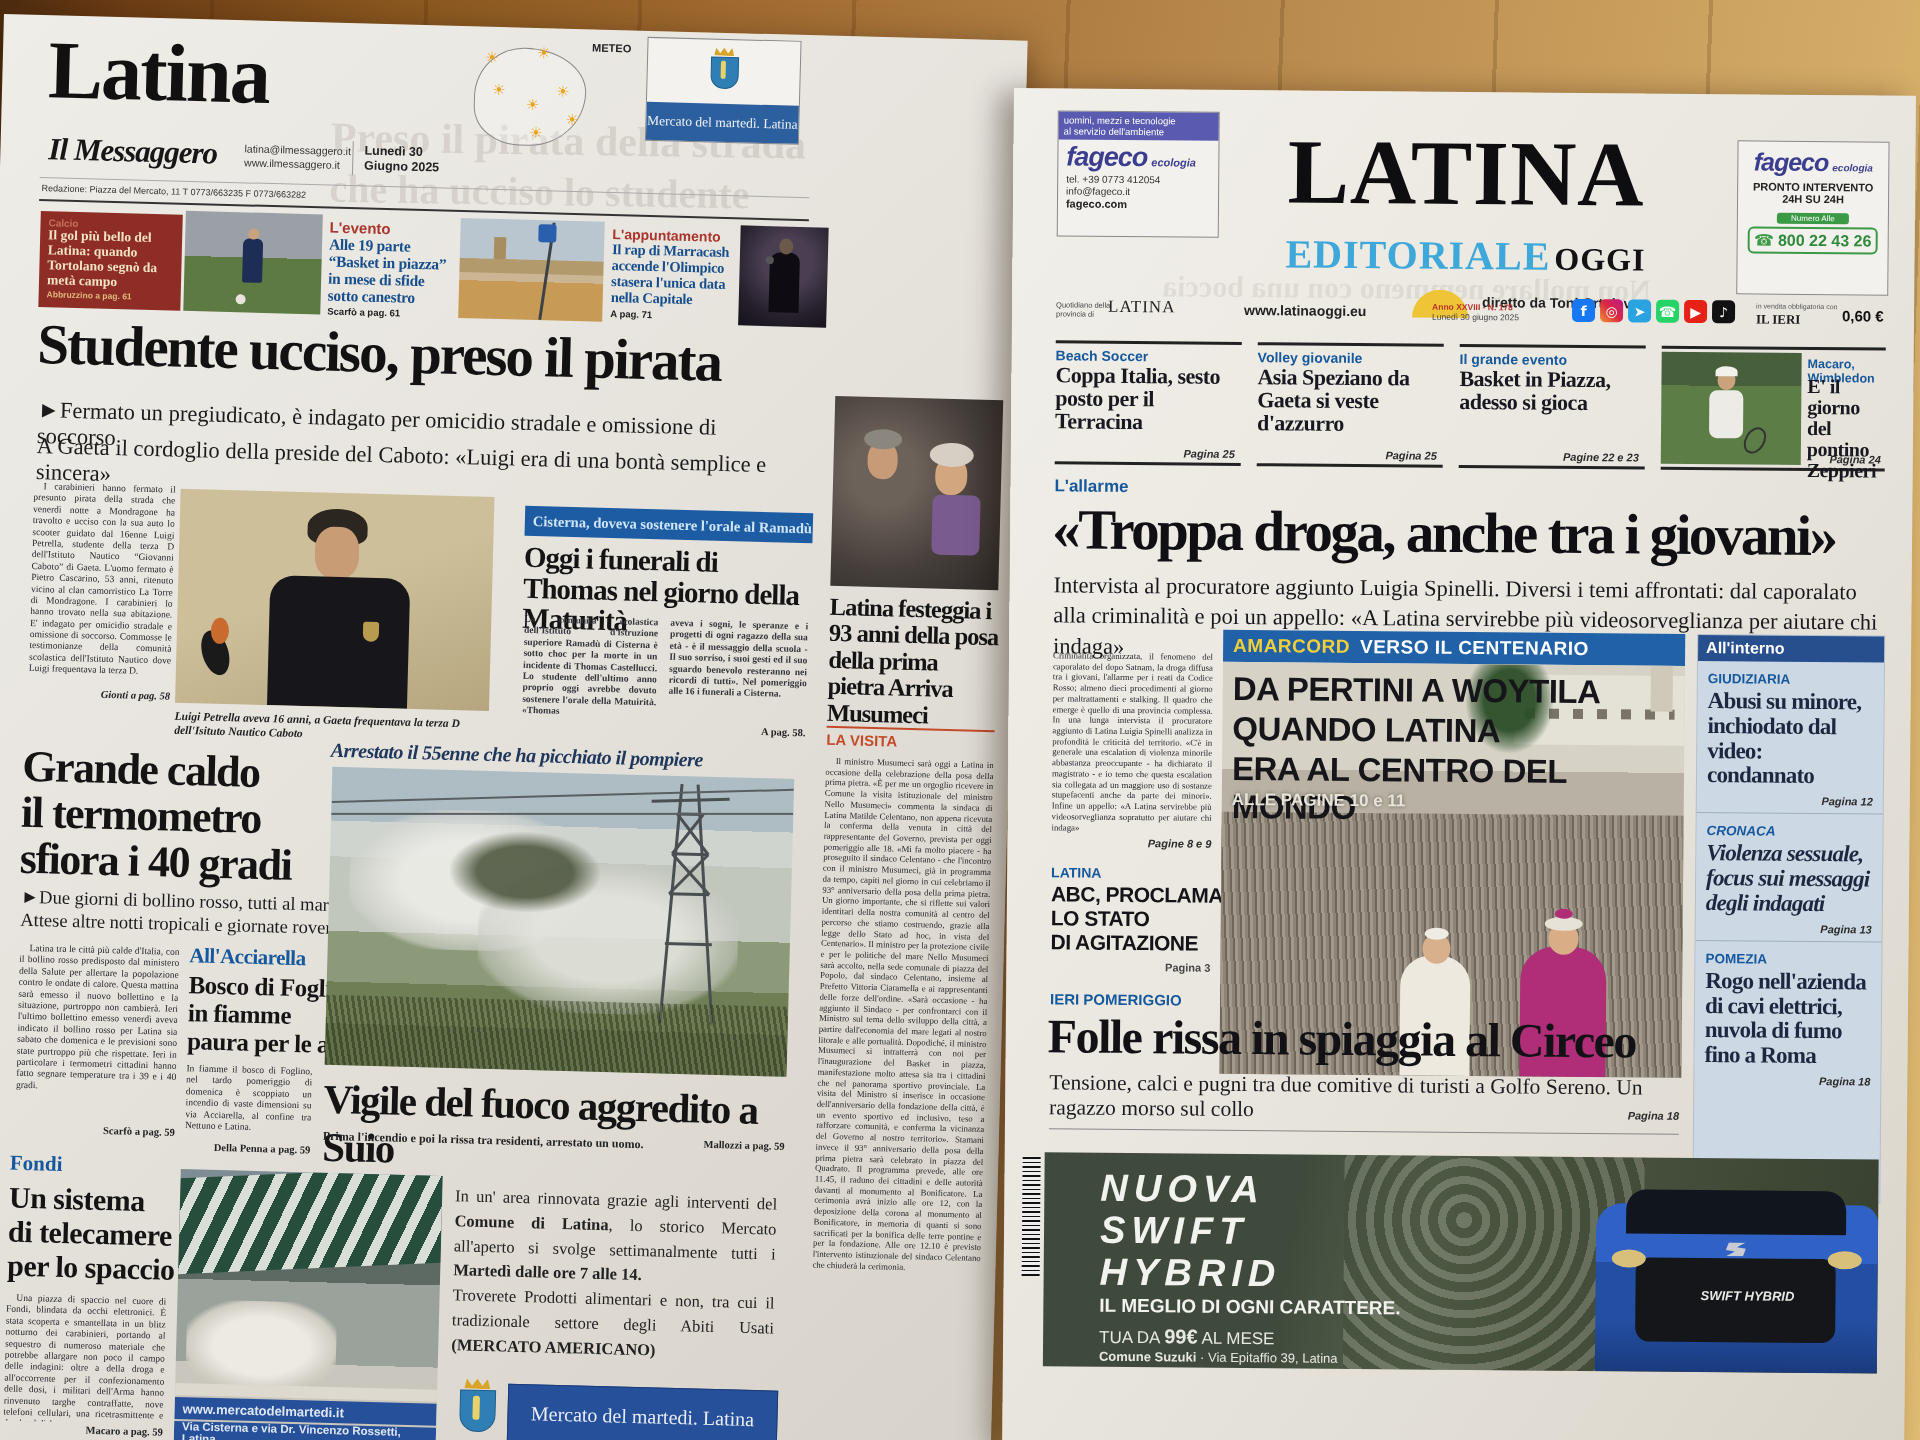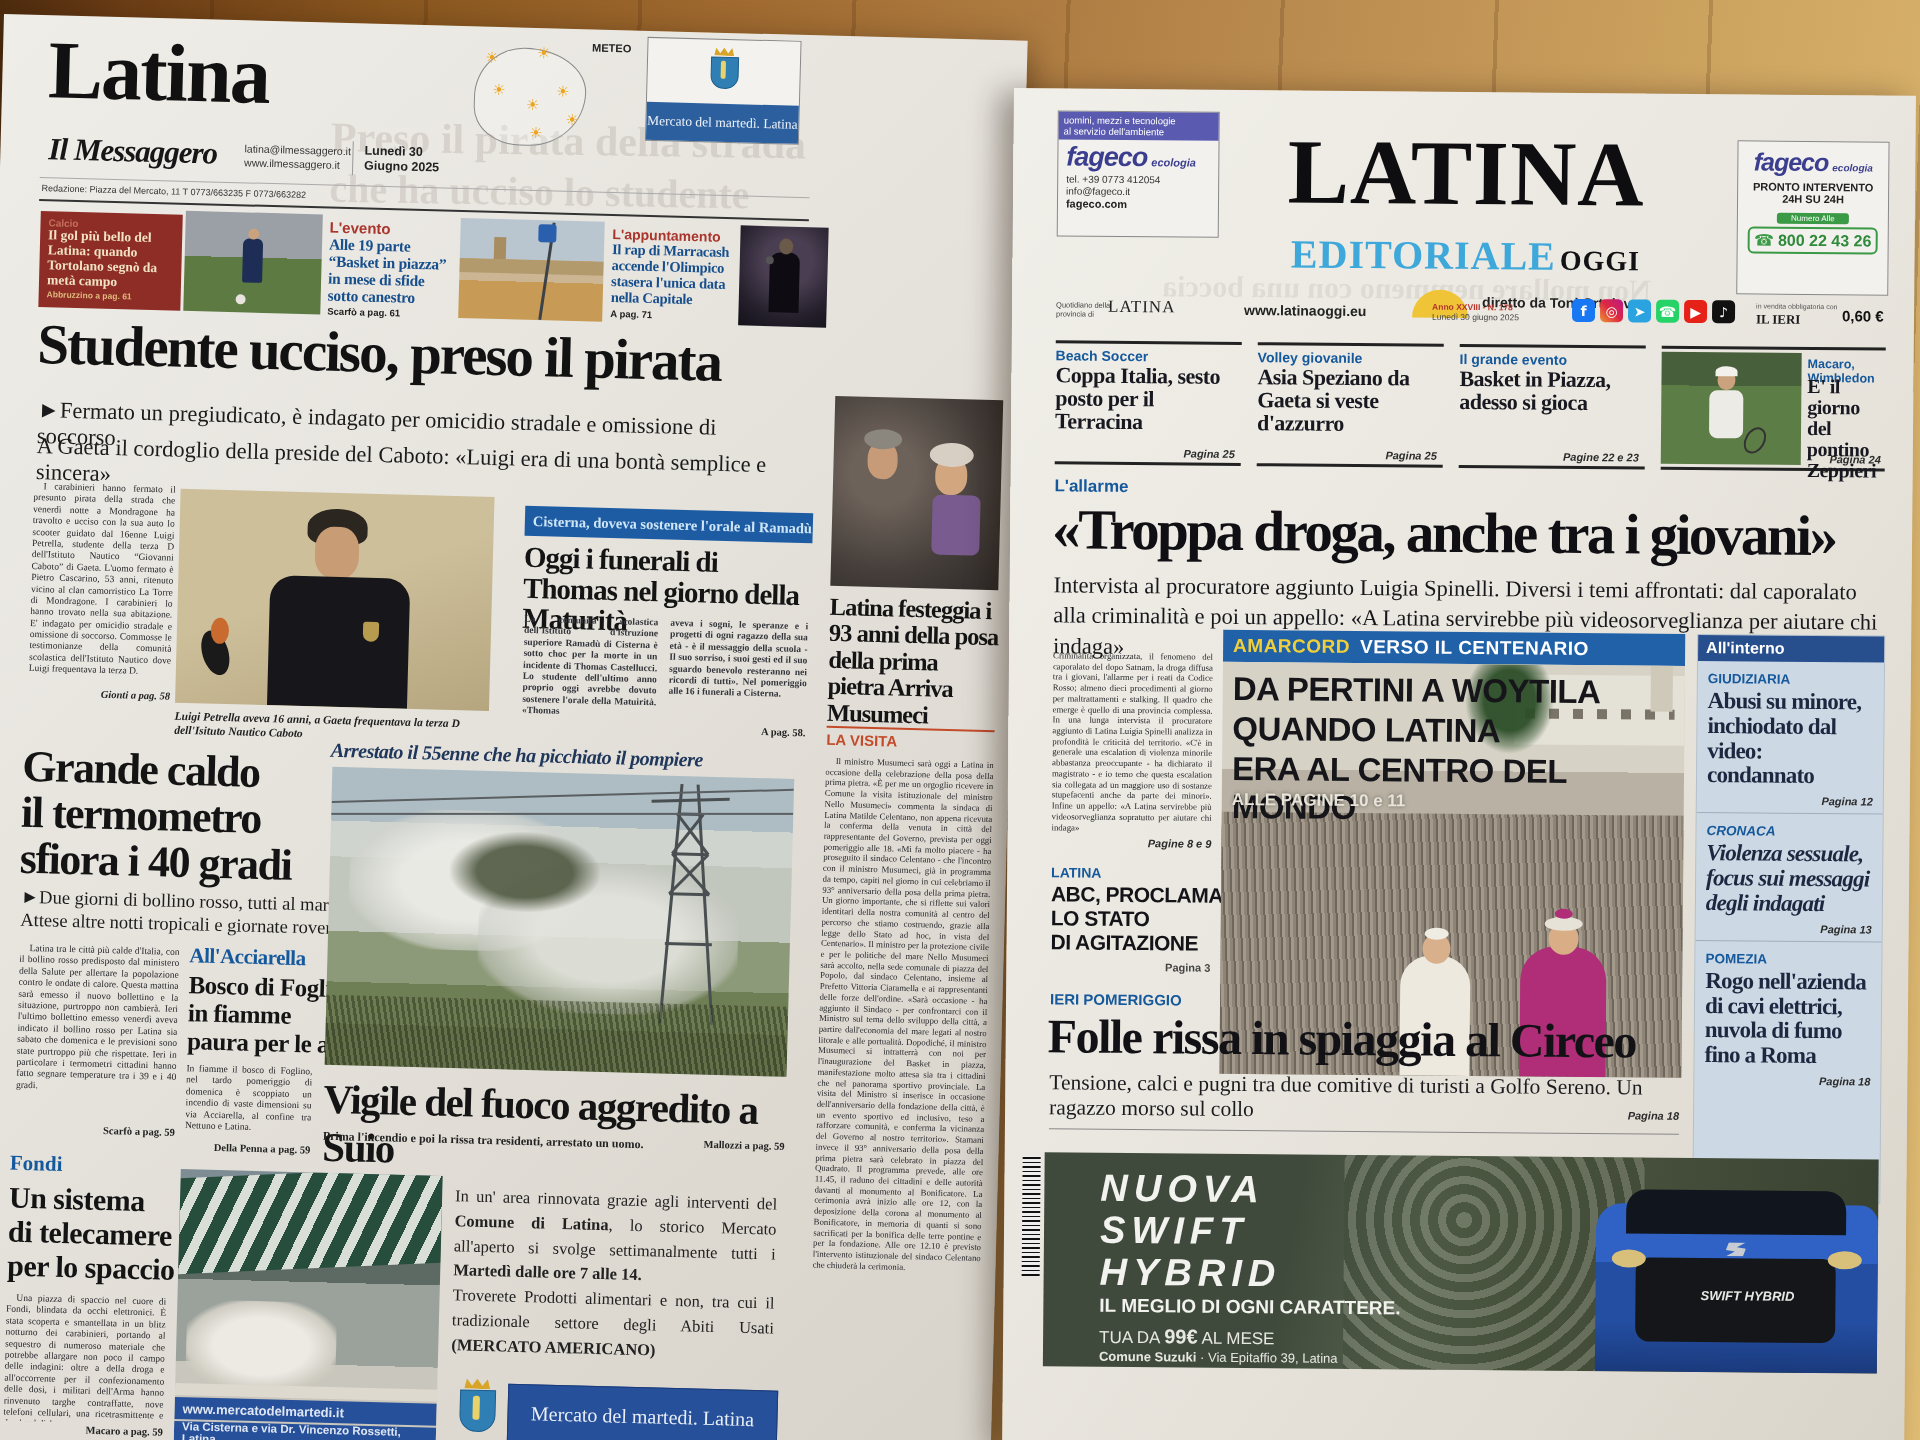--- a/index.html
+++ b/index.html
@@ -227,21 +227,21 @@
       <span class="sans" style="font-size:11px;font-style:italic;color:#3b3e8f;font-weight:bold">ecologia</span>
     </div>
     <div class="sans" style="font-size:10px;color:#333;padding:1px 8px">tel. +39 0773 412054</div>
     <div class="sans" style="font-size:10px;color:#333;padding:0 8px">info@fageco.it</div>
     <div class="sans" style="font-size:11px;color:#222;font-weight:bold;padding:1px 8px">fageco.com</div>
   </div>
 
   <div class="abs ser" style="left:218px;top:28px;width:470px;text-align:center;font-size:92px;font-weight:bold;color:#0e0e10;letter-spacing:1px">LATINA</div>
   <div class="abs" style="left:218px;top:140px;width:470px;text-align:center">
     <span class="ser" style="font-size:40px;font-weight:bold;color:#3fa8da;letter-spacing:1px">EDITORIALE</span>
-    <span class="ser" style="font-size:28px;font-weight:bold;color:#121214;letter-spacing:1px">OGGI</span>
+    <span class="ser" style="font-size:32px;font-weight:bold;color:#121214;letter-spacing:1px">OGGI</span>
   </div>
   <div class="abs" style="left:400px;top:198px;width:56px;height:28px;background:#f0c437;border-radius:56px 56px 0 0"></div>
   <div class="abs sans" style="left:470px;top:202px;font-size:14px;color:#222;font-weight:bold">diretto da Tonj Ortoleva</div>
 
   <div class="abs" style="left:724px;top:46px;width:150px;height:152px;border:1px solid #888;background:#f3f1ed;text-align:center">
     <div style="margin-top:6px">
       <span class="sans" style="font-size:25px;font-weight:bold;font-style:italic;color:#3b3e8f;letter-spacing:-1px">fageco</span>
       <span class="sans" style="font-size:10px;font-style:italic;color:#3b3e8f;font-weight:bold">ecologia</span>
     </div>
     <div class="sans" style="font-size:11px;font-weight:bold;color:#222;margin-top:4px">PRONTO INTERVENTO</div>

